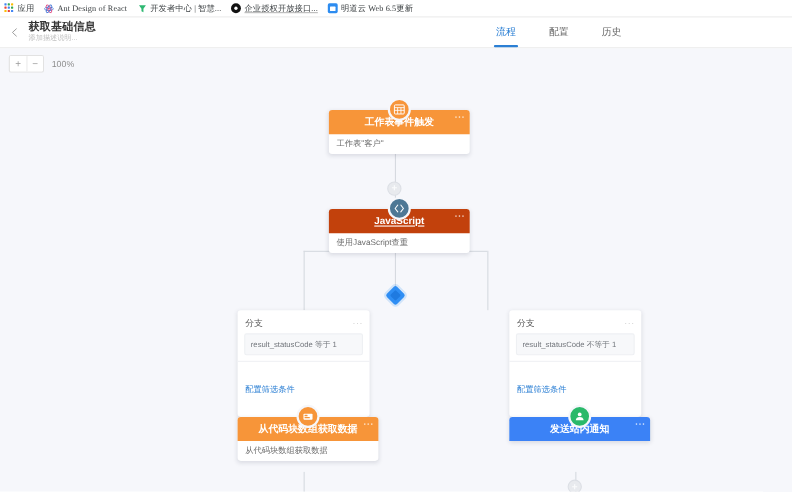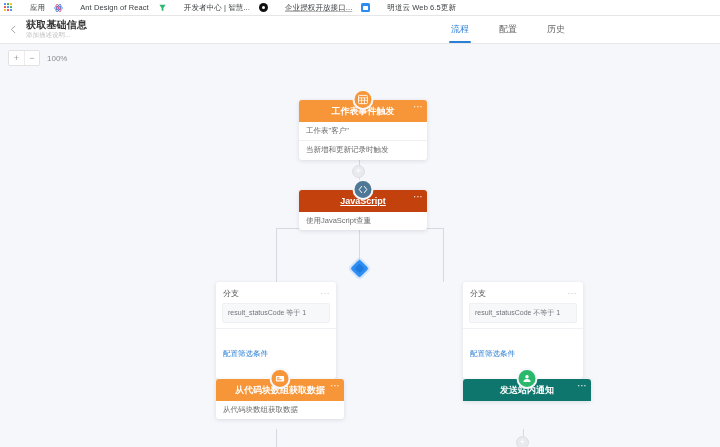--- a/index.html
+++ b/index.html
@@ -18,21 +18,21 @@
     background: #ffffff;
     border-bottom: 1px solid #e6e6e6;
     display: flex;
     align-items: center;
     padding: 0 4px;
     gap: 9px;
     font-size: 7.5px;
     color: #3c4043;
     white-space: nowrap;
   }
-  .bm { display: flex; align-items: center; gap: 17px; cursor: default; }
+  .bm { display: flex; align-items: center; gap: 3px; cursor: default; font-family: Liberation Serif, serif; }
   .bm-label { font-size: 7.5px; color: #3c4043; letter-spacing: .1px; }
   .bm-label.link { color: #3c4043; text-decoration: underline; text-decoration-color:#b9b9b9; }
   .apps-grid {
     width: 9px; height: 9px;
     display: grid;
     grid-template-columns: repeat(3, 2px);
     grid-template-rows: repeat(3, 2px);
     gap: 1.2px;
   }
   .apps-grid i { background: #5f6368; border-radius: .4px; display:block; }
@@ -199,21 +199,21 @@
     display: flex;
     align-items: center;
     justify-content: center;
     color: #fff;
     font-size: 9px;
     font-weight: bold;
     position: relative;
   }
   .node-head.orange { background: #f79539; }
   .node-head.slate  { background: #c2410c; text-decoration: underline; }
-  .node-head.blue   { background: #0f766e; }
+  .node-head.blue   { background: #3b82f6; }
   .dots {
     position: absolute;
     right: 4px; top: 3px;
     color: rgba(255,255,255,.82);
     font-size: 8px;
     letter-spacing: .5px;
     line-height: 1;
     cursor: pointer;
   }
   .badge {
@@ -398,21 +398,20 @@
           <rect x="1.5" y="2" width="13" height="12" rx="1.2" fill="none" stroke="#fff" stroke-width="1.3"></rect>
           <path d="M1.5 5.6h13M1.5 9.2h13M5.8 5.6V14M10.2 5.6V14" stroke="#fff" stroke-width="1.1"></path>
         </svg>
     </div>
     <div class="node-head orange">
       <span>工作表事件触发</span>
       <span class="dots">···</span>
     </div>
     <div class="node-body">
       <div class="node-row">工作表"客户"</div>
-      <div class="node-row">当新增和更新记录时触发</div>
     </div>
   </div>
 
   <div class="node" style="left:299px; top:146px;">
     <div class="badge slate">
       <svg width="11" height="11" viewBox="0 0 16 16">
           <path d="M6 3.5L2.5 8 6 12.5M10 3.5L13.5 8 10 12.5" fill="none" stroke="#fff" stroke-width="1.4" stroke-linecap="round" stroke-linejoin="round"></path>
         </svg>
     </div>
     <div class="node-head slate">

